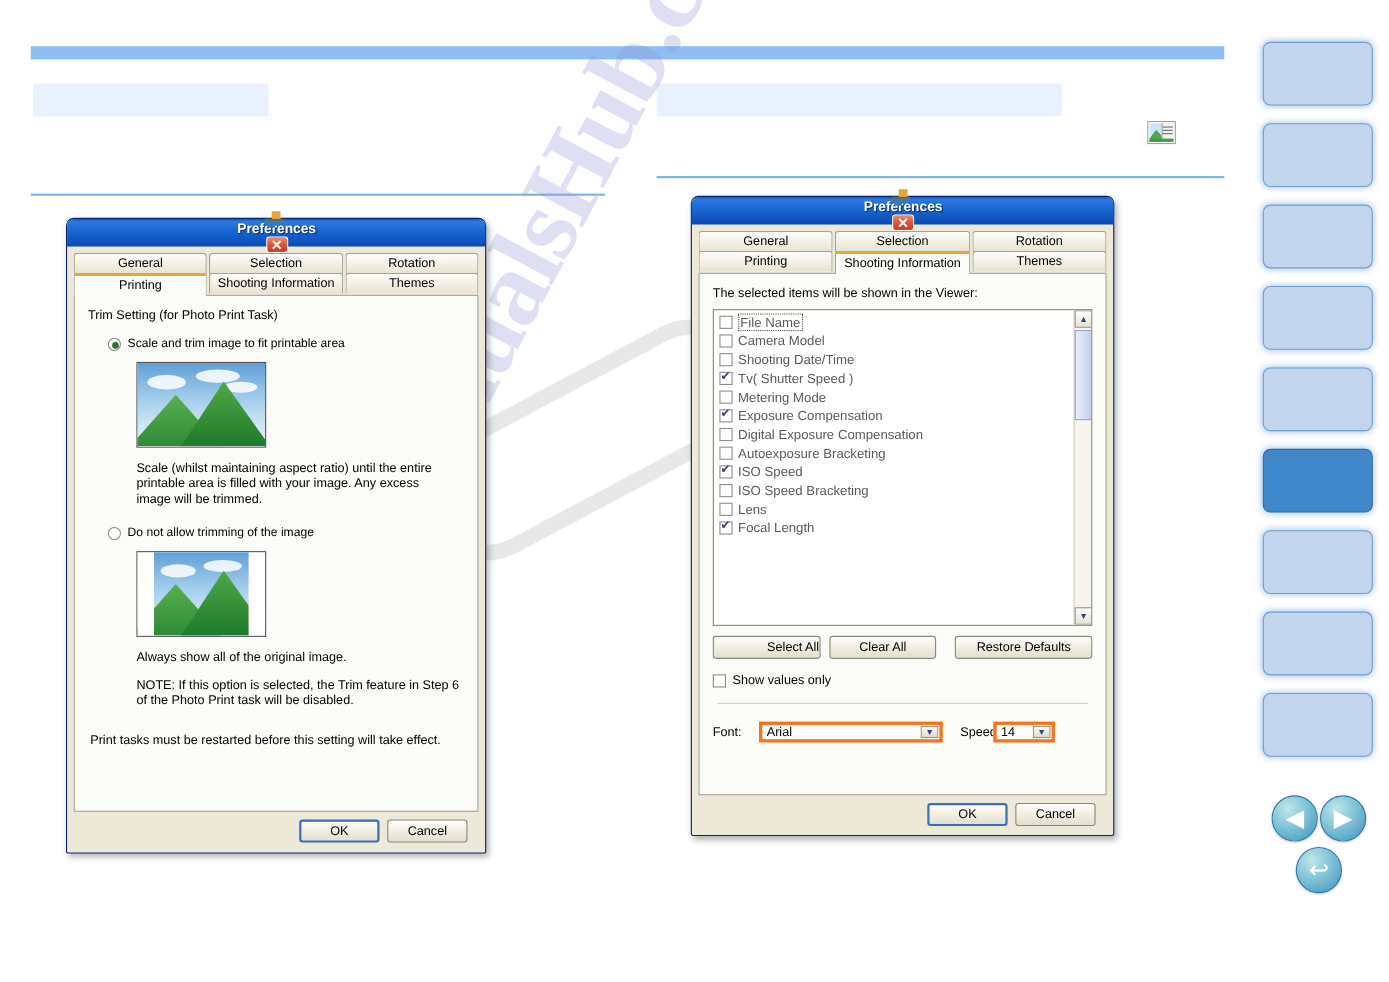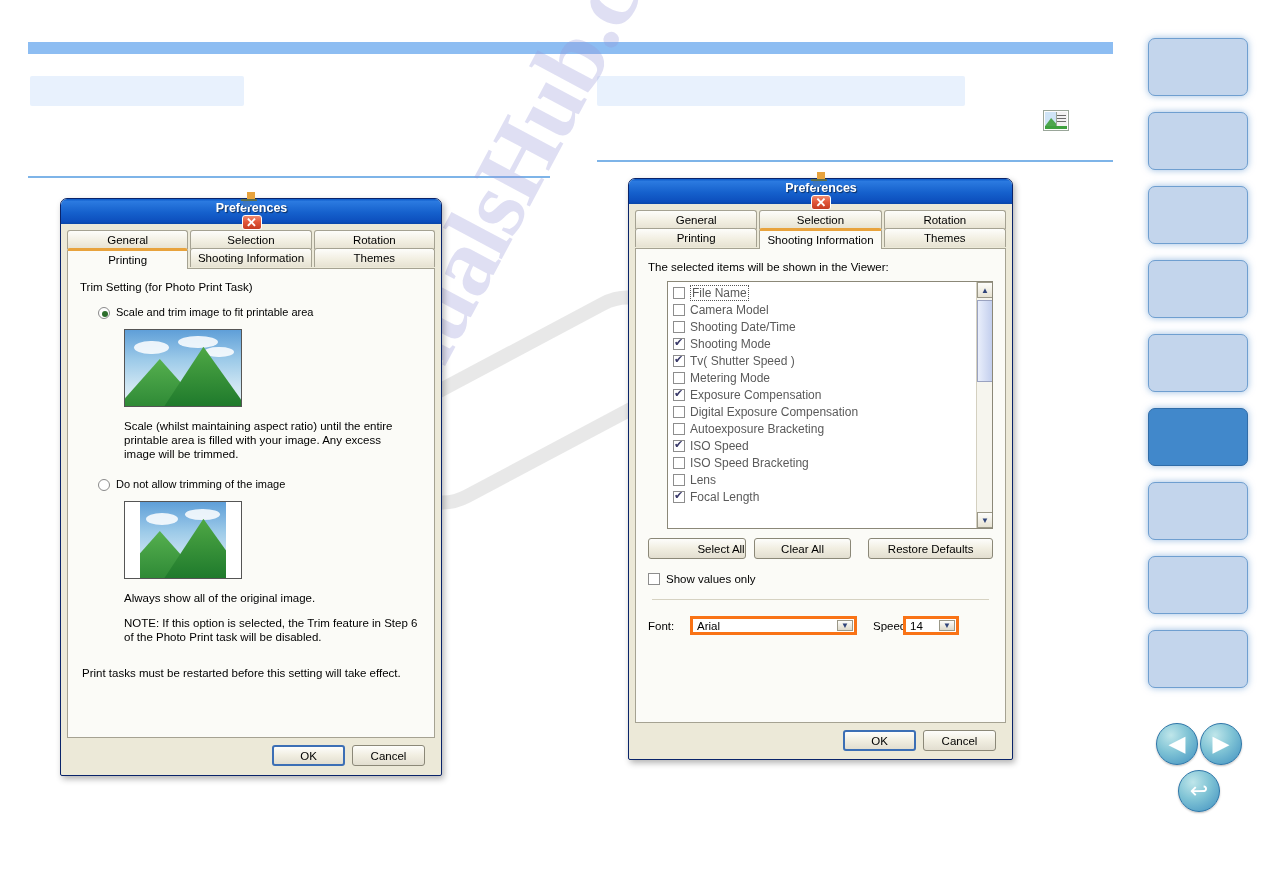--- a/index.html
+++ b/index.html
@@ -492,37 +492,33 @@
         </div>
         <div class="tab">
           <span>Themes</span>
         </div>
       </div>
 
       <div class="tabpanel" style="height:475px; padding:12px 12px 0 12px;">
 
         <div class="group-label">The selected items will be shown in the Viewer:</div>
 
-        <div class="listbox" style="margin-top:8px; height:248px;margin-left:19px;">
+        <div class="listbox" style="margin-top:8px; height:288px;">
           <div id="list-items" style="padding:2px 0 0 2px;">
               <div class="listitem focus">
                 <span class="checkbox"></span>
                 <span class="lbl">File Name</span>
               </div>
               <div class="listitem">
                 <span class="checkbox"></span>
                 <span class="lbl">Camera Model</span>
               </div>
               <div class="listitem">
                 <span class="checkbox"></span>
                 <span class="lbl">Shooting Date/Time</span>
-              </div>
-              <div class="listitem">
-                <span class="checkbox on"></span>
-                <span class="lbl">Shooting Mode</span>
               </div>
               <div class="listitem">
                 <span class="checkbox on"></span>
                 <span class="lbl">Tv( Shutter Speed )</span>
               </div>
               <div class="listitem">
                 <span class="checkbox"></span>
                 <span class="lbl">Metering Mode</span>
               </div>
               <div class="listitem">

